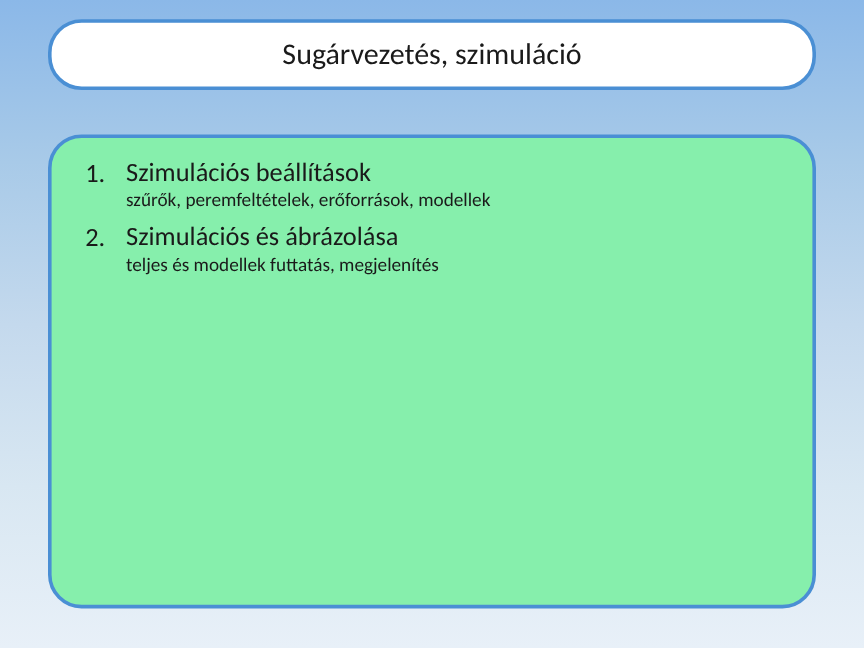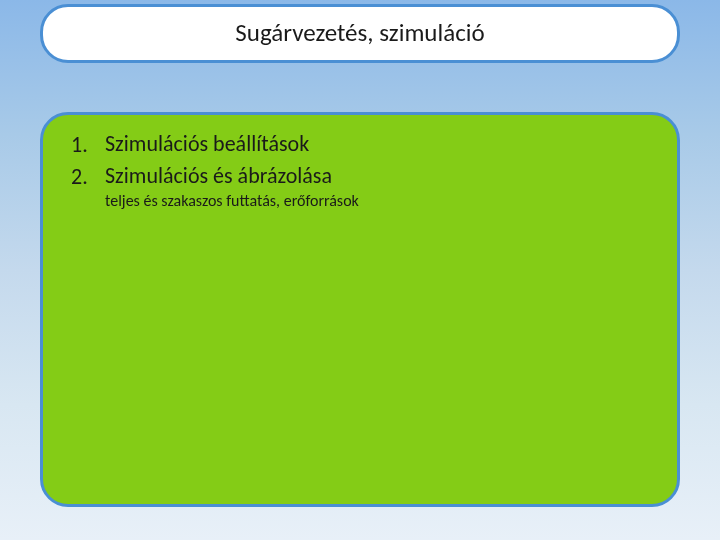--- a/index.html
+++ b/index.html
@@ -6,21 +6,21 @@
   body {
     width: 720px;
     height: 540px;
     background: linear-gradient(180deg, #8bb8e8 0%, #a8cae8 25%, #c4d9ed 50%, #d8e7f2 75%, #e8f0f8 100%);
     font-family: Calibri, "Segoe UI", Arial, sans-serif;
     overflow: hidden;
     position: relative;
   }
   .title-box {
     position: absolute;
-    top: 4px;
+    top: 16px;
     left: 50%;
     transform: translateX(-50%);
     width: 640px;
     background: #ffffff;
     border: 3px solid #4a8fd4;
     border-radius: 28px;
     padding: 10px 20px 12px 20px;
     text-align: center;
   }
   .title-text {
@@ -28,21 +28,21 @@
     color: #1a1a1a;
     font-weight: 400;
   }
   .content-box {
     position: absolute;
     top: 112px;
     left: 50%;
     transform: translateX(-50%);
     width: 640px;
     height: 395px;
-    background: #84cc16;
+    background: #86efac;
     border: 3px solid #4a8fd4;
     border-radius: 28px;
     padding: 16px 24px 20px 28px;
   }
   .list {
     list-style: none;
     counter-reset: item;
   }
   .list-item {
     counter-increment: item;
@@ -76,19 +76,20 @@
 <body>
 
 <div class="title-box">
   <div class="title-text">Sugárvezetés, szimuláció</div>
 </div>
 
 <div class="content-box">
   <ol class="list">
     <li class="list-item">
       <div class="item-heading">Szimulációs beállítások</div>
+      <div class="item-sub">szűrők, peremfeltételek, erőforrások, modellek</div>
     </li>
     <li class="list-item">
       <div class="item-heading">Szimulációs és ábrázolása</div>
-      <div class="item-sub">teljes és szakaszos futtatás, erőforrások</div>
+      <div class="item-sub">teljes és modellek futtatás, megjelenítés</div>
     </li>
   </ol>
 </div>
 
 </body></html>

